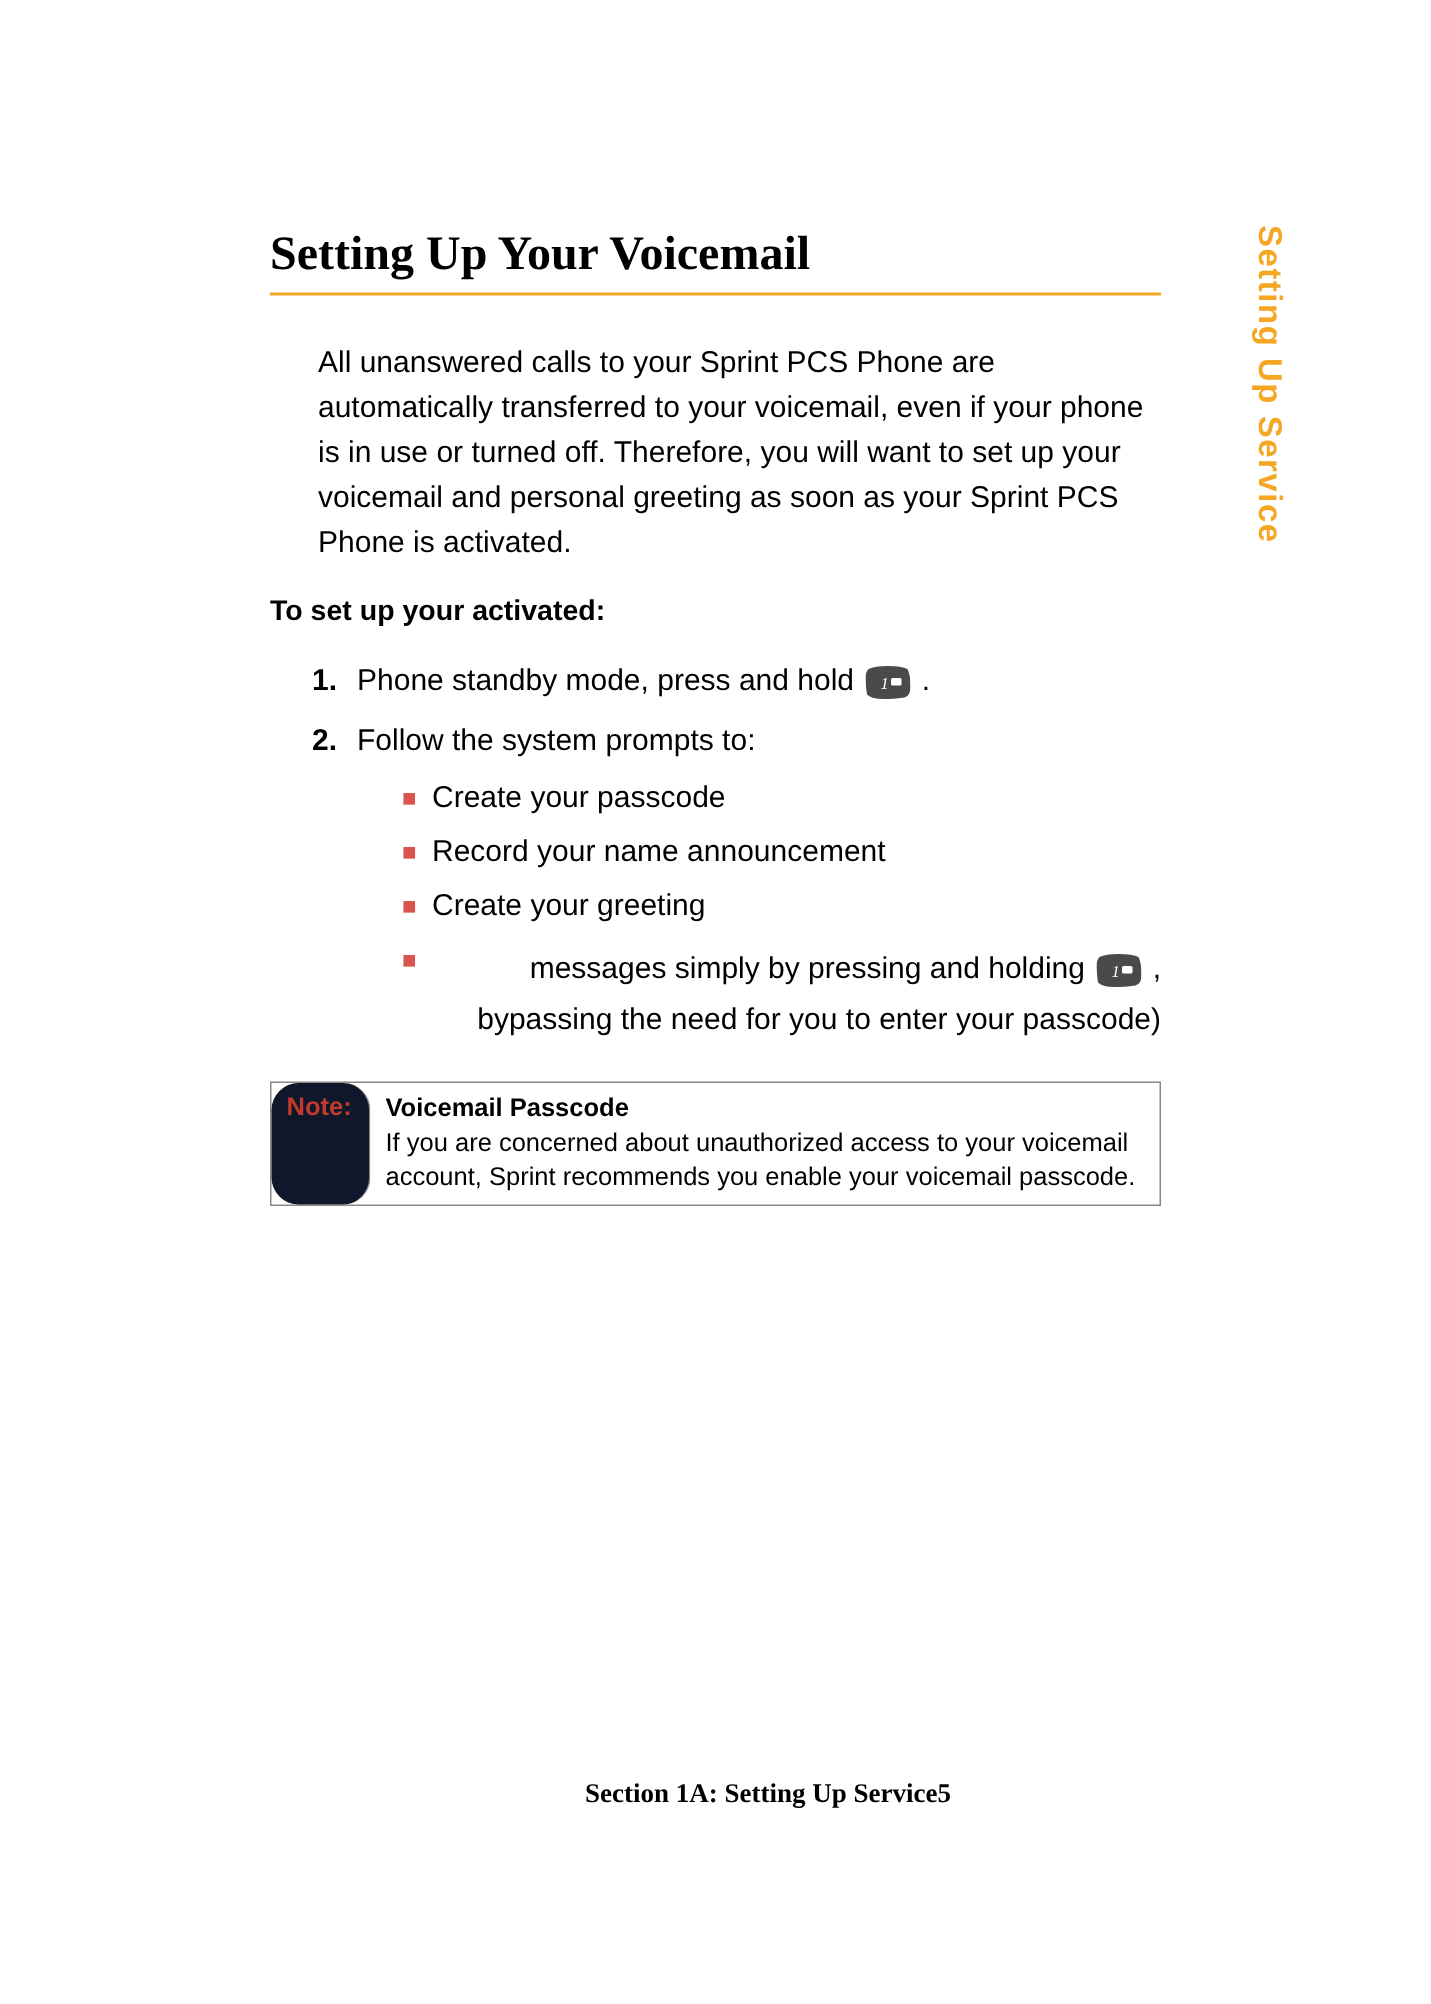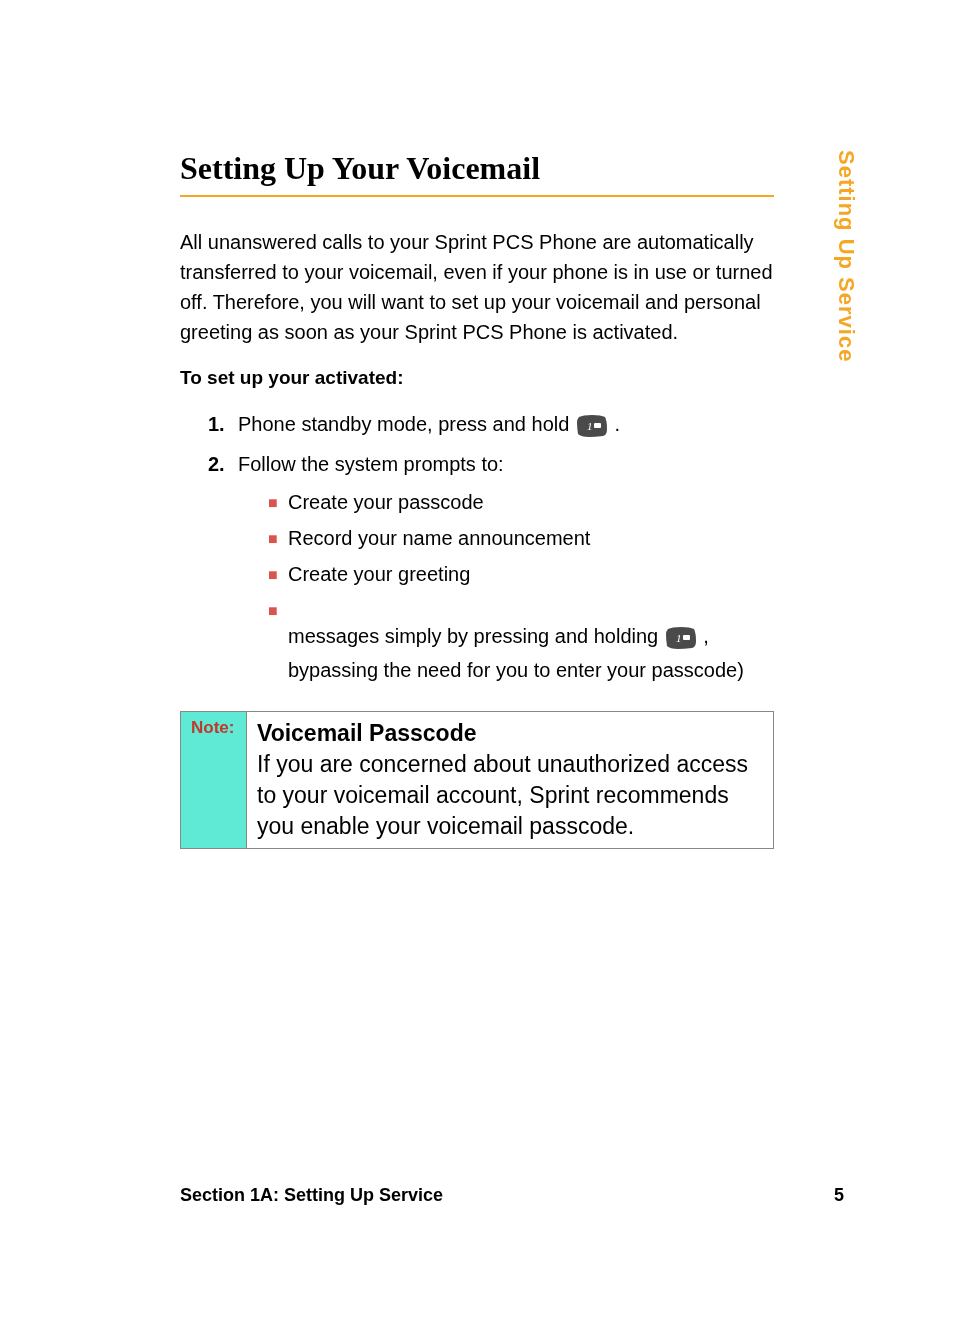--- a/index.html
+++ b/index.html
@@ -27,20 +27,21 @@
     .heading-rule {
       height: 2px;
       background: #f5a623;
       margin-bottom: 30px;
     }
     .body-text {
       font-size: 20px;
       line-height: 1.5;
       margin-bottom: 20px;
       font-family: Arial, Helvetica, sans-serif;
+      margin-left: 32px;
     }
     .subhead {
       font-size: 19px;
       font-weight: bold;
       font-family: Arial, Helvetica, sans-serif;
       margin-bottom: 20px;
     }
     .ordered-list {
       list-style: none;
       padding-left: 28px;
@@ -78,61 +79,63 @@
       min-width: 20px;
       padding-top: 4px;
     }
     .bullet-content {
       flex: 1;
     }
     .sub-paragraph {
       font-family: Arial, Helvetica, sans-serif;
       font-size: 20px;
       line-height: 1.7;
-      margin-top: 24px;
+      margin-top: 4px;
+      text-align: right;
     }
     .key-icon {
       display: inline-block;
       width: 30px;
       height: 22px;
       vertical-align: middle;
       margin: 0 2px;
     }
     .note-box {
       display: flex;
       border: 1px solid #888;
       margin: 12px 0 22px 0;
       font-family: Arial, Helvetica, sans-serif;
     }
     .note-label {
-      background: #5eead4;
+      background: #0f172a;
       color: #c0392b;
       font-weight: bold;
       padding: 6px 10px;
       font-size: 17px;
       border-right: 1px solid #888;
       min-width: 66px;
+      border-radius: 18px;
     }
     .note-content {
       padding: 6px 10px;
-      font-size: 23px;
+      font-size: 17px;
       line-height: 1.35;
     }
     .note-title {
       font-weight: bold;
     }
     .footer {
       position: absolute;
       bottom: 130px;
       left: 180px;
       right: 110px;
       display: flex;
-      justify-content: space-between;
+      justify-content: center;
       align-items: baseline;
-      font-family: Liberation Sans, sans-serif;
+      font-family: Liberation Serif, serif;
     }
     .footer-left {
       font-size: 18px;
       font-weight: bold;
     }
     .footer-right {
       font-size: 18px;
       font-weight: bold;
     }
     .side-tab {

